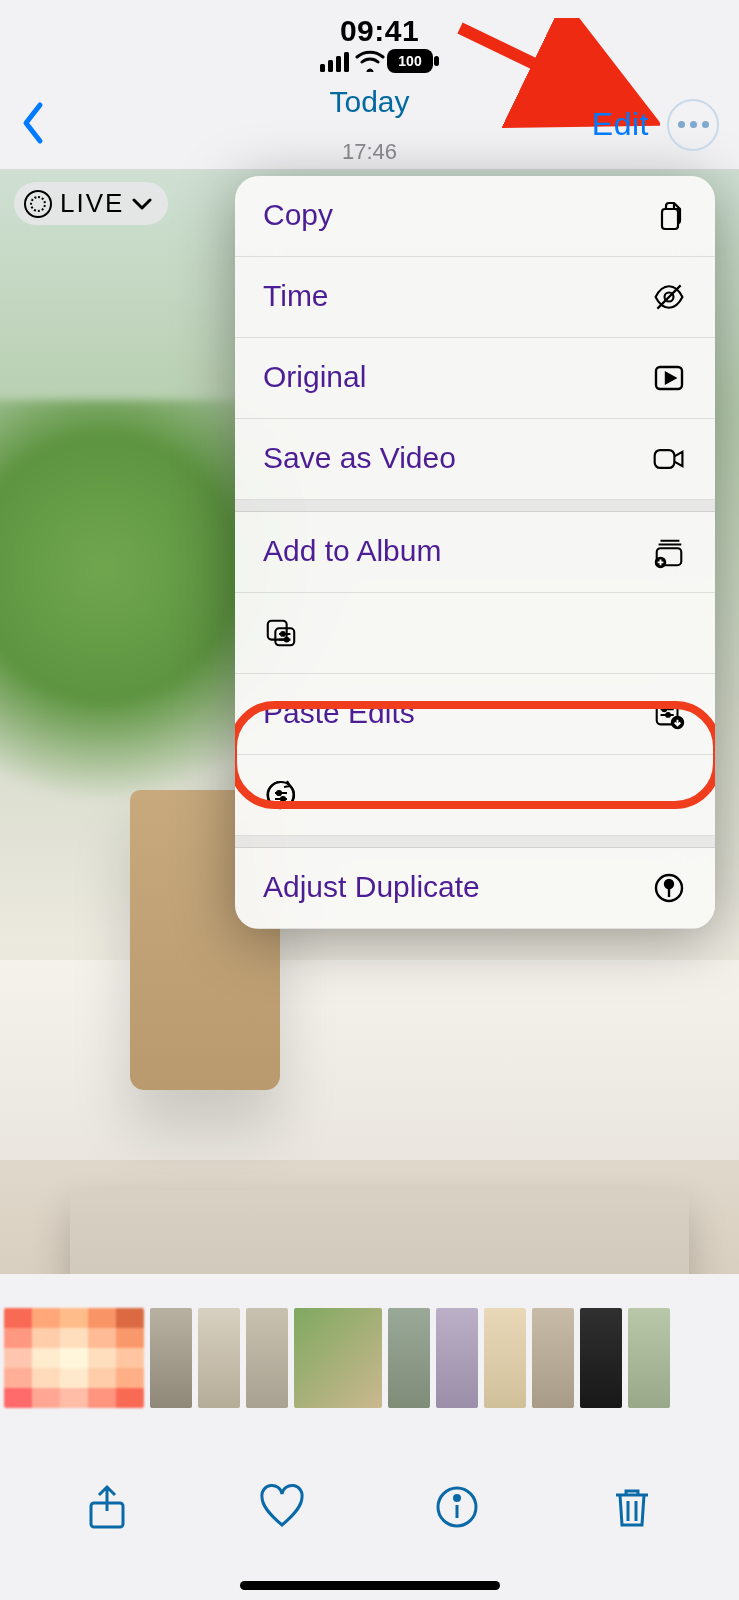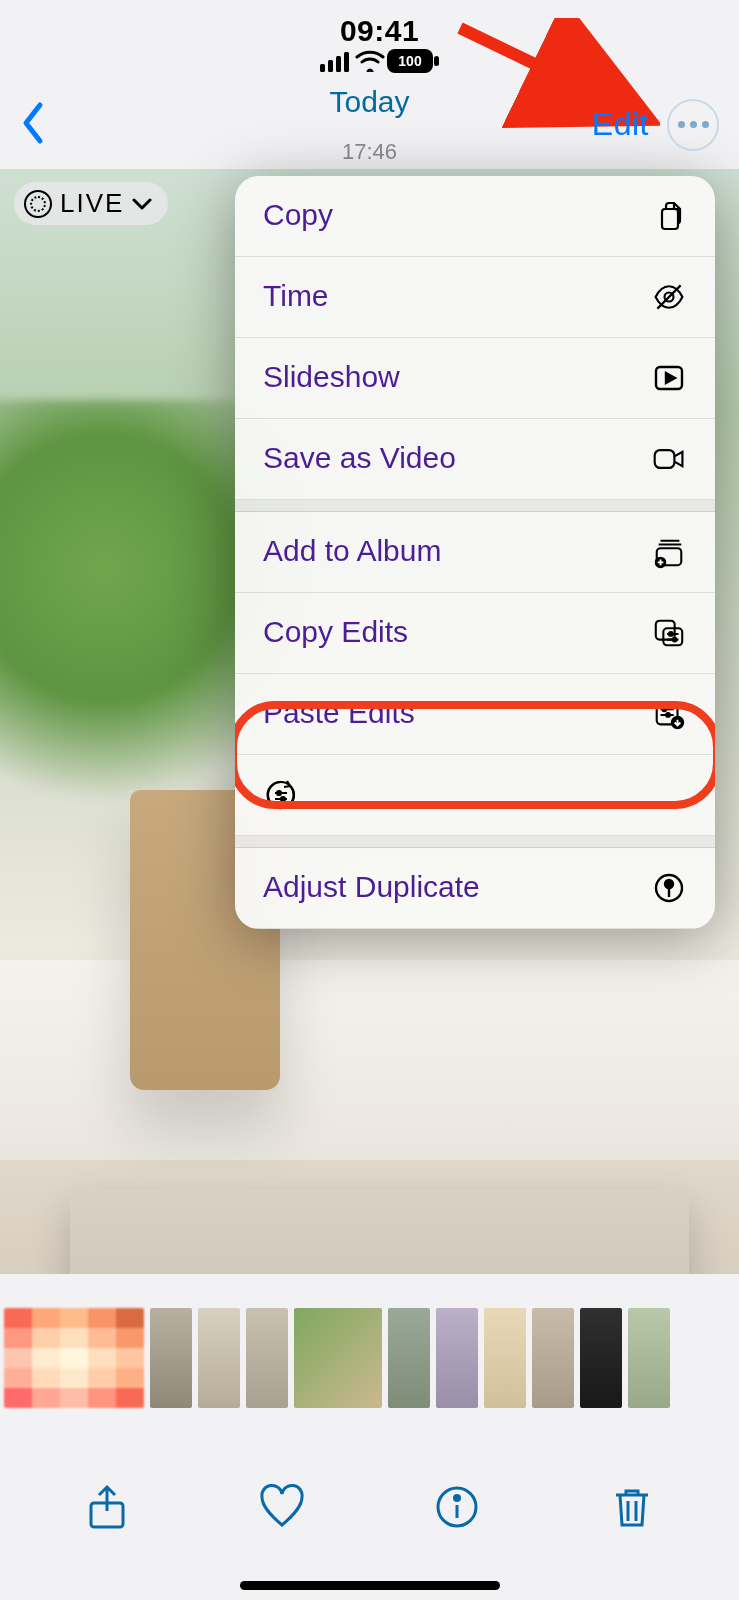--- a/index.html
+++ b/index.html
@@ -127,21 +127,21 @@
     <span>Time</span>
     <span class="ctx-icon">
         <svg viewBox="0 0 38 34" fill="none" stroke="#000" stroke-width="2.4">
           <path d="M4 17 C8 9 14 5 19 5 s11 4 15 12 c-4 8 -10 12 -15 12 s-11 -4 -15 -12z"></path>
           <circle cx="19" cy="17" r="5"></circle>
           <path d="M6 30 L32 4"></path>
         </svg>
       </span>
   </div>
   <div class="ctx-item">
-    <span>Slideshow</span>
+    <span>Original</span>
     <span class="ctx-icon">
         <svg viewBox="0 0 34 34" fill="none" stroke="#000" stroke-width="2.4">
           <rect x="4" y="6" width="26" height="22" rx="4"></rect>
           <path d="M14 12 l9 5 -9 5 z" fill="#000"></path>
         </svg>
       </span>
   </div>
   <div class="ctx-item">
     <span>Save as Video</span>
     <span class="ctx-icon">
@@ -157,21 +157,20 @@
     <span class="ctx-icon">
         <svg viewBox="0 0 36 34" fill="none" stroke="#000" stroke-width="2.2">
           <path d="M9 5 h20 M7 9 h24"></path>
           <rect x="5" y="13" width="26" height="18" rx="4"></rect>
           <circle cx="9" cy="28" r="5" fill="#000"></circle>
           <path d="M9 25 v6 M6 28 h6" stroke="#fff" stroke-width="2"></path>
         </svg>
       </span>
   </div>
   <div class="ctx-item">
-    <span>Copy Edits</span>
     <span class="ctx-icon">
         <svg viewBox="0 0 36 34" fill="none" stroke="#000" stroke-width="2.2">
           <rect x="4" y="4" width="20" height="20" rx="4"></rect>
           <rect x="12" y="12" width="20" height="18" rx="4"></rect>
           <path d="M16 18 h12 M16 24 h12"></path>
           <circle cx="20" cy="18" r="2" fill="#000"></circle>
           <circle cx="24" cy="24" r="2" fill="#000"></circle>
         </svg>
       </span>
   </div>

